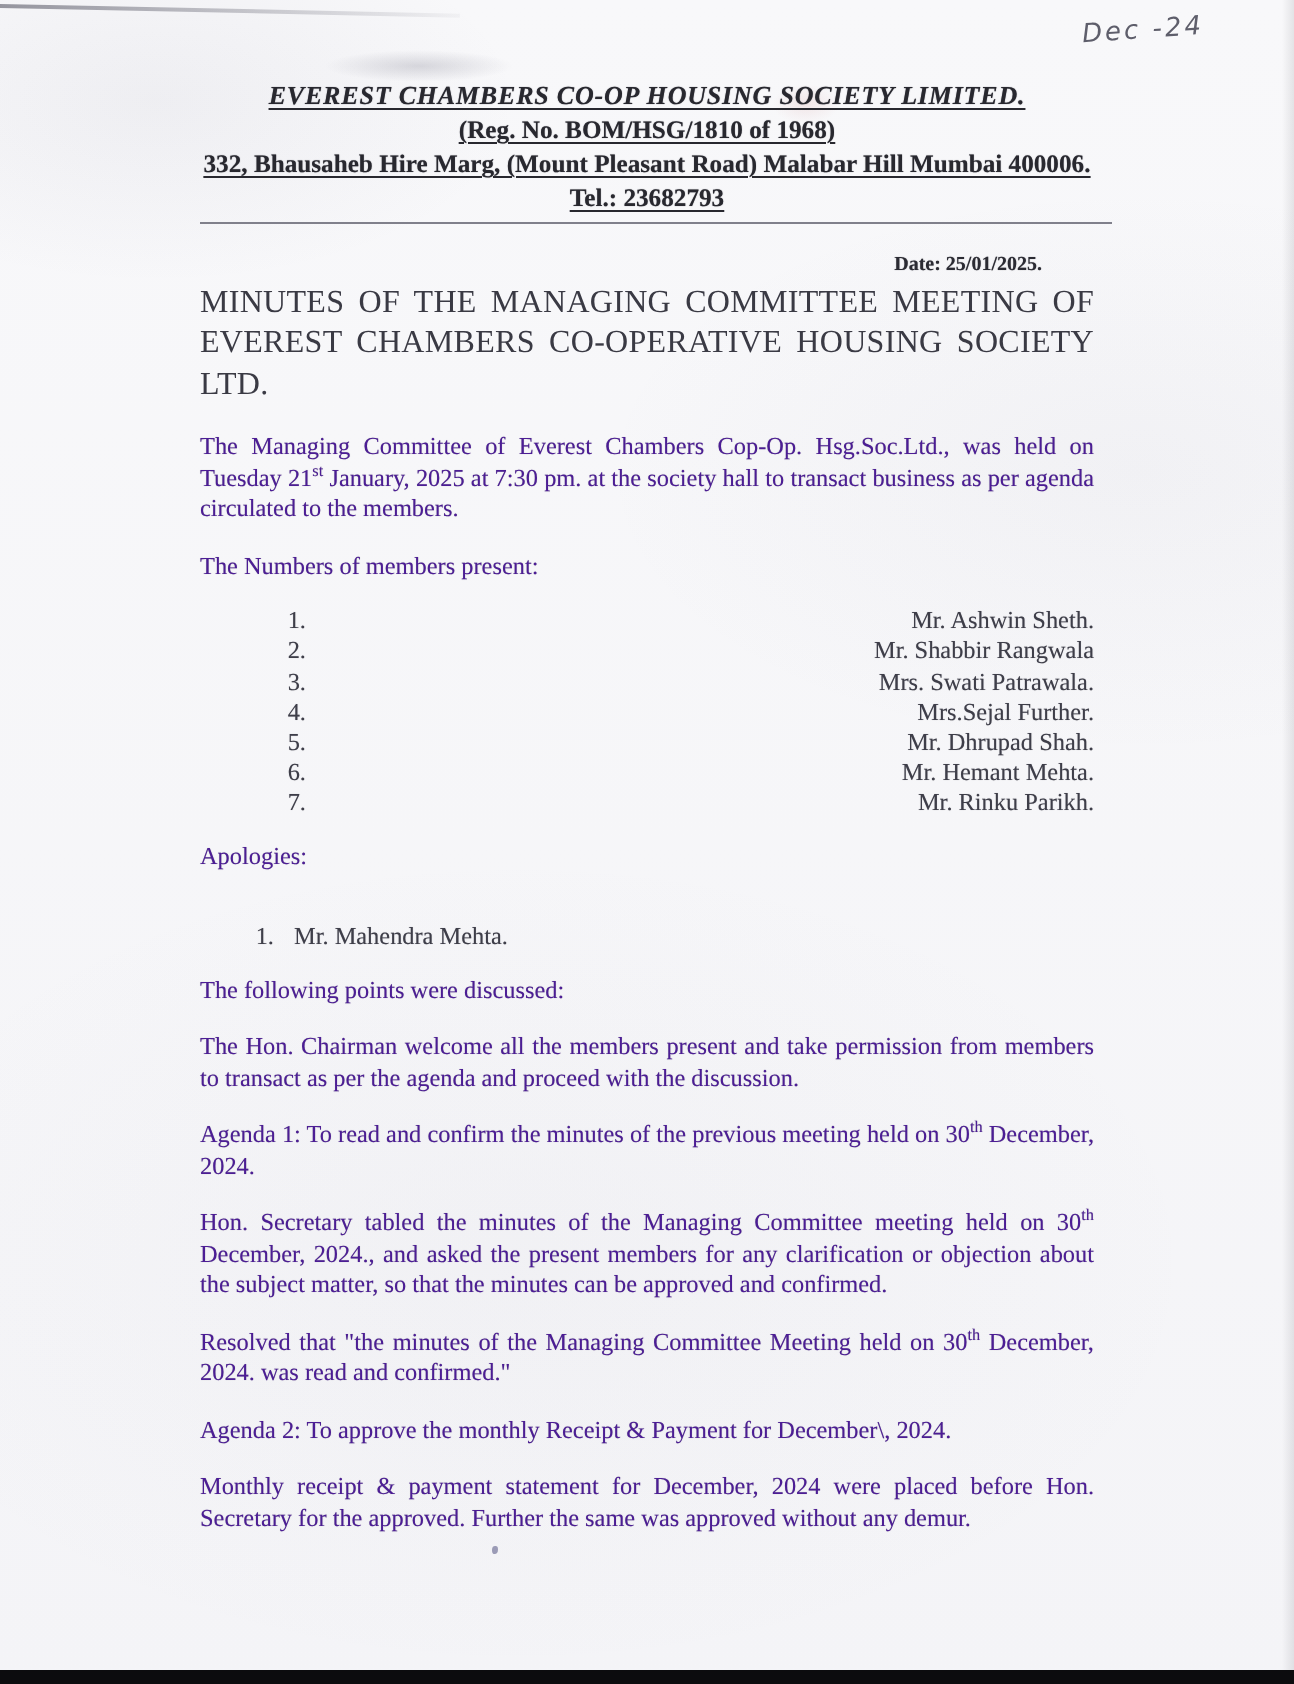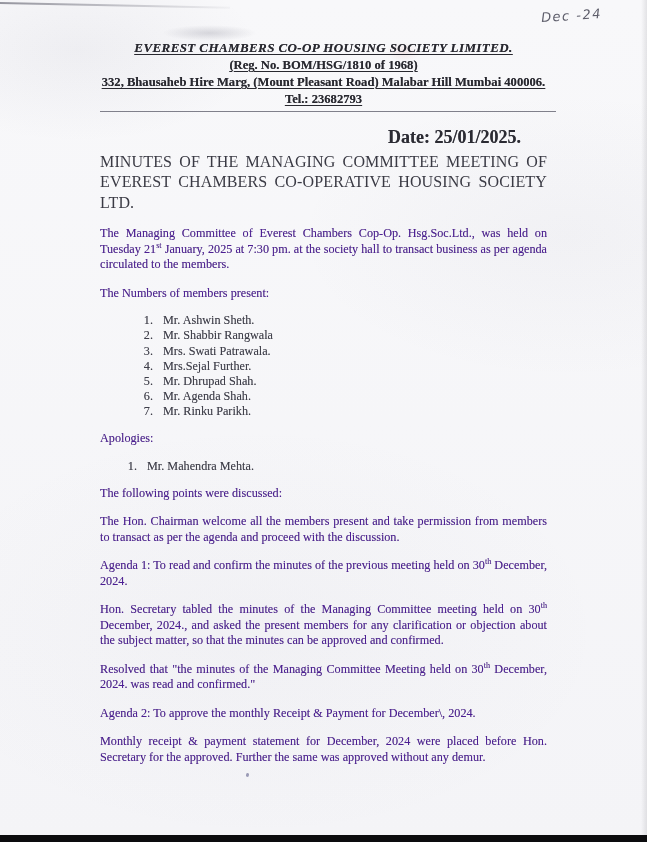--- a/index.html
+++ b/index.html
@@ -74,43 +74,43 @@
     text-shadow: 0 0 0.5px rgba(40,40,50,0.6);
   }
   .header-rule {
     border: 0; border-top: 1.4px solid #80808b;
     margin: 4px -9px 0 0;
   }
 
   .date-row {
     margin-top: 15px;
     text-align: right; padding-right: 26px;
-    font-size: 18px; font-weight: bold; color: #2b2b33;
+    font-size: 10px; font-weight: bold; color: #2b2b33;
     text-shadow: 0 0 0.5px rgba(40,40,50,0.55);
   }
 
   .subject {
     margin-top: 4px;
     font-size: 16px; line-height: 1.28;
     text-align: justify;
     letter-spacing: 0.15px;
     color: #3a3a44;
   }
 
   p.body-par {
     margin-top: 13px;
     font-size: 12.2px; line-height: 1.27;
     text-align: justify;
     color: #4c1d95;
     text-shadow: 0 0 0.4px rgba(62,62,73,0.45);
   }
   .no-justify { text-align: left; }
 
-  ol.members-list { margin: 12px 0 0 38px; padding-left: 18px; }
-  ol.apologies-list { margin: 12px 0 0 22px; padding-left: 18px; }
+  ol.members-list { margin: 12px 0 0 38px; padding-left: 18px; text-align: right; }
+  ol.apologies-list { margin: 24px 0 0 22px; padding-left: 18px; }
   ol li {
     font-size: 12.2px; line-height: 1.16;
     padding-left: 7px; margin-bottom: 1px;
     color: #3e3e49;
     text-shadow: 0 0 0.4px rgba(62,62,73,0.45);
   }
 
   .mt-lg { margin-top: 20px; }
   sup { font-size: 8.2px; line-height: 0; vertical-align: super; }
 </style>
@@ -140,21 +140,21 @@
   <p class="body-par">The Managing Committee of Everest Chambers Cop-Op. Hsg.Soc.Ltd., was held on Tuesday 21<sup>st</sup> January, 2025 at 7:30 pm. at the society hall to transact business as per agenda circulated to the members.</p>
 
   <p class="body-par no-justify">The Numbers of members present:</p>
 
   <ol class="members-list">
     <li>Mr. Ashwin Sheth.</li>
     <li>Mr. Shabbir Rangwala</li>
     <li>Mrs. Swati Patrawala.</li>
     <li>Mrs.Sejal Further.</li>
     <li>Mr. Dhrupad Shah.</li>
-    <li>Mr. Agenda Shah.</li>
+    <li>Mr. Hemant Mehta.</li>
     <li>Mr. Rinku Parikh.</li>
   </ol>
 
   <p class="body-par no-justify mt-lg">Apologies:</p>
 
   <ol class="apologies-list">
     <li>Mr. Mahendra Mehta.</li>
   </ol>
 
   <p class="body-par no-justify">The following points were discussed:</p>

